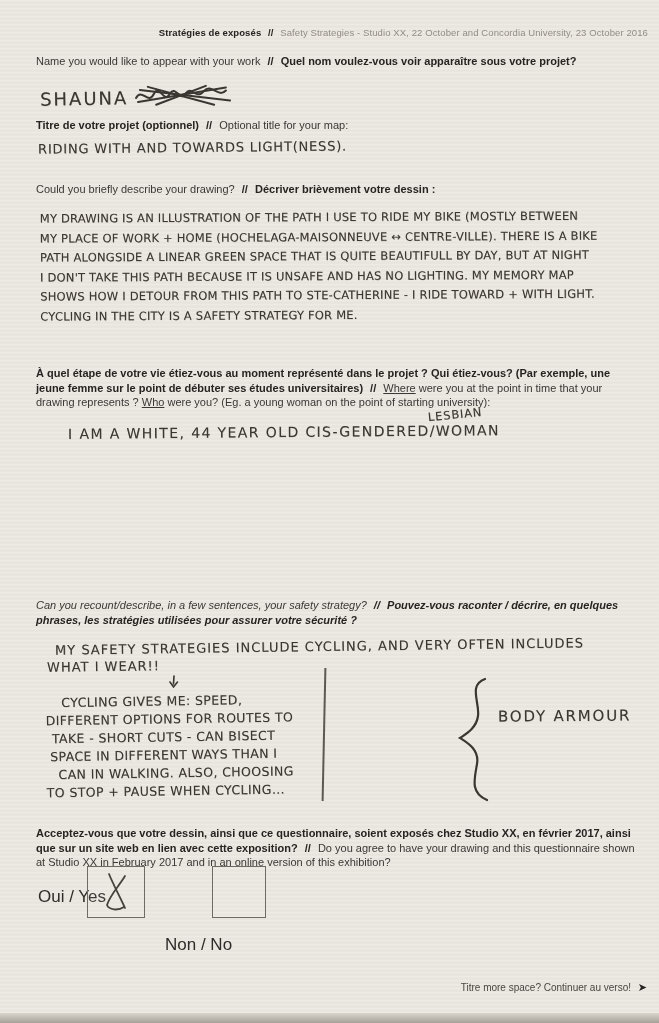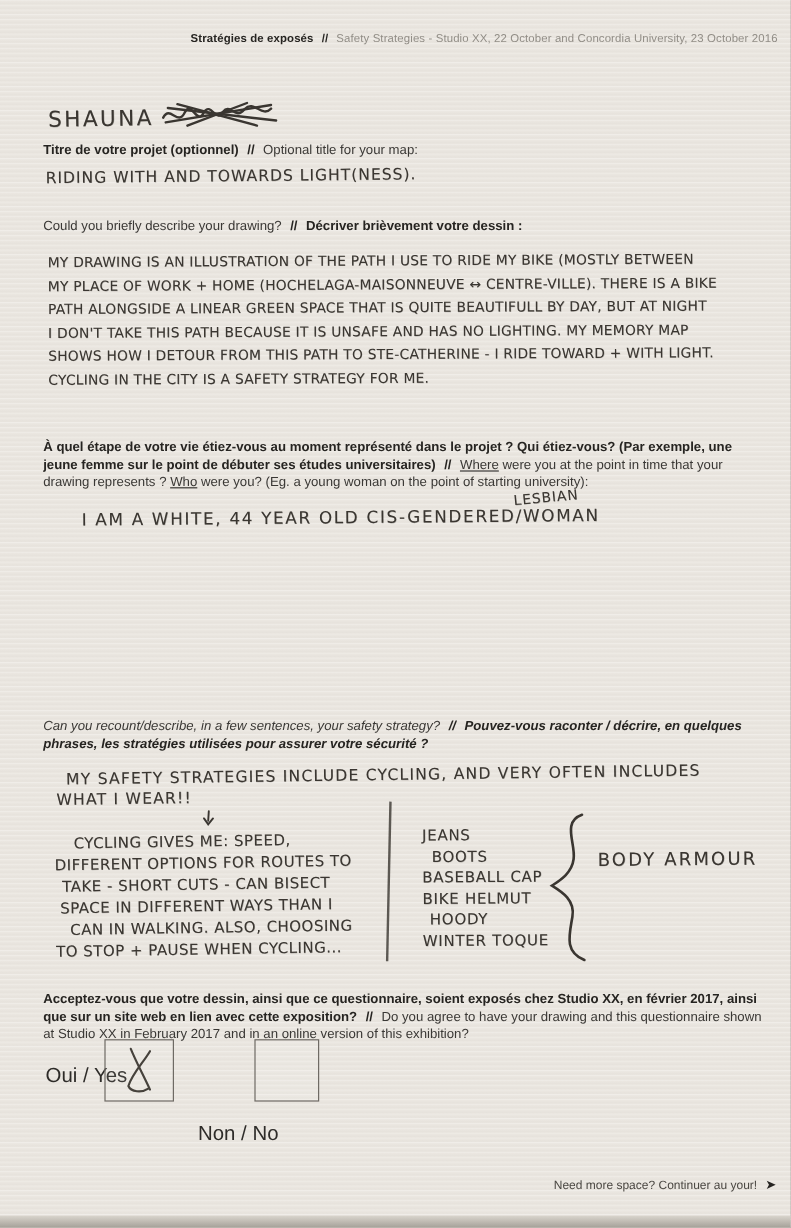--- a/index.html
+++ b/index.html
@@ -80,20 +80,25 @@
 <body>
 
 <div class="page">
 
   <div id="header">
     <span class="fr">Stratégies de exposés</span>
     <span class="sep">//</span>
     <span class="muted">Safety Strategies - Studio XX, 22 October and Concordia University, 23 October 2016</span>
   </div>
 
+  <p class="q" id="q1">
+    <span class="en">Name you would like to appear with your work</span>
+    <span class="sep">//</span>
+    <span class="fr">Quel nom voulez-vous voir apparaître sous votre projet?</span>
+  </p>
   <div class="abs hand" id="name-answer">
     <span>SHAUNA</span><svg width="104" height="24" viewBox="0 0 104 24">
       <g fill="none" stroke="#3a3631" stroke-width="2" stroke-linecap="round">
         <path d="M2 14 C8 3 14 22 20 10 C26 -1 30 22 36 10 C42 1 46 20 52 10 C58 2 62 18 70 8 C78 0 84 16 92 8"></path>
         <path d="M4 18 L92 5"></path>
         <path d="M6 6 L96 18"></path>
         <path d="M14 3 L80 22"></path>
         <path d="M22 21 L72 3"></path>
       </g>
     </svg>
@@ -144,28 +149,20 @@
   </svg>
   <div class="abs hand" id="left-column">
     <div>CYCLING GIVES ME: SPEED,</div>
     <div>DIFFERENT OPTIONS FOR ROUTES TO</div>
     <div>TAKE - SHORT CUTS - CAN BISECT</div>
     <div>SPACE IN DIFFERENT WAYS THAN I</div>
     <div>CAN IN WALKING. ALSO, CHOOSING</div>
     <div>TO STOP + PAUSE WHEN CYCLING...</div>
   </div>
   <div class="abs" id="divider-line"></div>
-  <div class="abs hand" id="clothing-list">
-    <div>JEANS</div>
-    <div>BOOTS</div>
-    <div>BASEBALL CAP</div>
-    <div>BIKE HELMUT</div>
-    <div>HOODY</div>
-    <div>WINTER TOQUE</div>
-  </div>
   <svg class="abs" id="brace" width="42" height="128" viewBox="0 0 42 128">
     <path d="M30 3 C13 9 25 27 23 40 C21.5 52 11 58 5 62 C13 67 24.5 74 22 88 C19.5 103 15 117 32 124" fill="none" stroke="#3a3631" stroke-width="2.2" stroke-linecap="round"></path>
   </svg>
   <div class="abs hand" id="brace-label">BODY ARMOUR</div>
 
   <p class="q" id="q6">
     <span class="fr">Acceptez-vous que votre dessin, ainsi que ce questionnaire, soient exposés chez Studio XX, en février 2017, ainsi que sur un site web en lien avec cette exposition?</span>
     <span class="sep">//</span>
     <span class="en">Do you agree to have your drawing and this questionnaire shown at Studio XX in February 2017 and in an online version of this exhibition?</span>
   </p>
@@ -176,19 +173,19 @@
       <g fill="none" stroke="#46423c" stroke-width="1.8" stroke-linecap="round">
         <path d="M11 3 C15 13 22 26 27 37"></path>
         <path d="M27 5 C21 15 12 24 9 34 C11 39 20 40 26 36"></path>
       </g>
     </svg>
   </div>
   <span class="cb-label" id="no-label">Non / No</span>
   <div class="box" id="no-box"></div>
 
   <div id="footer">
-    <span>Need more space? Continuer au your!</span>
+    <span>Titre more space? Continuer au verso!</span>
     <span class="arrow">➤</span>
   </div>
 
   <div id="scan-edge"></div>
 
 </div>
 
 </body></html>

